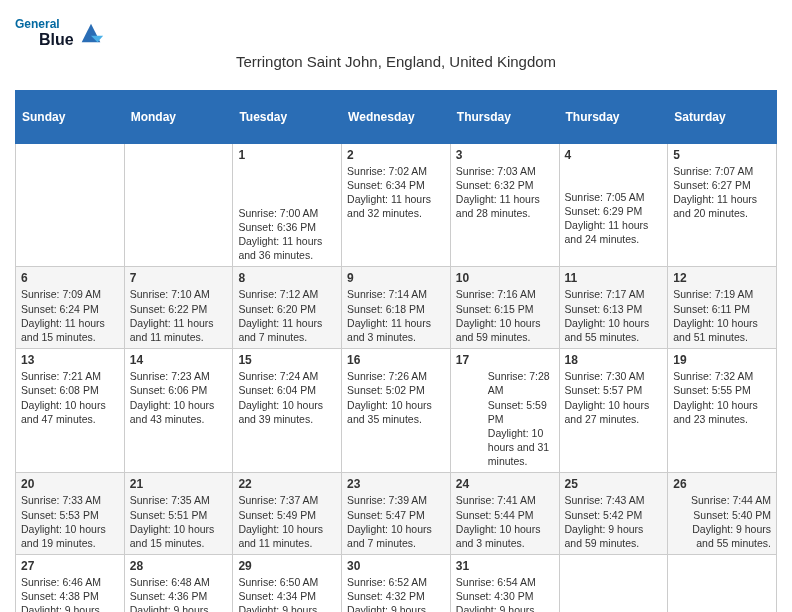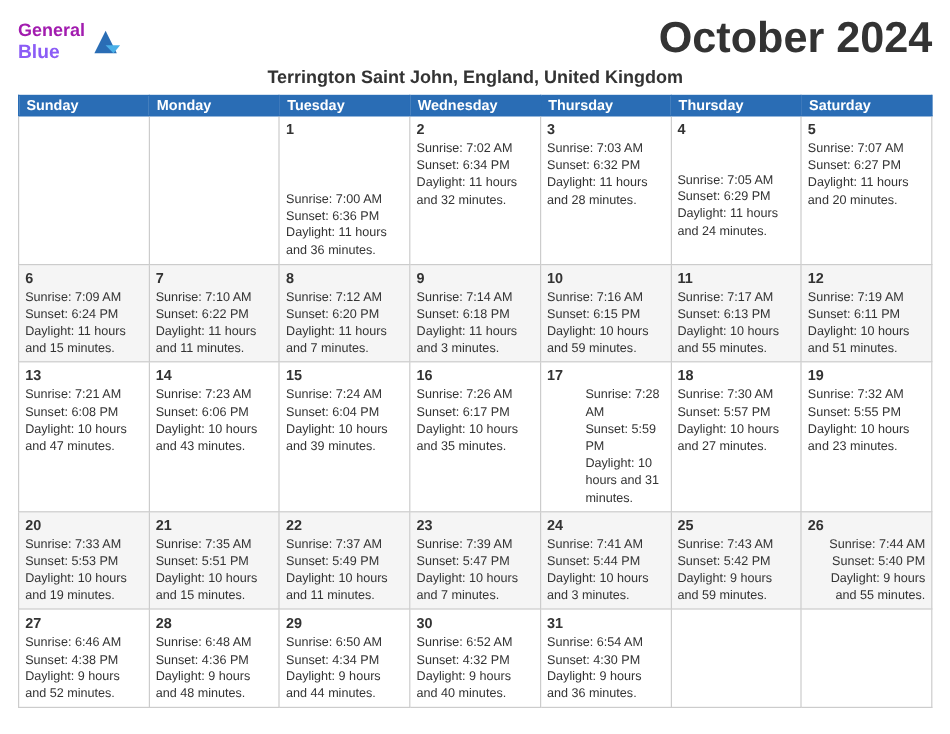--- a/index.html
+++ b/index.html
@@ -20,57 +20,58 @@
       display: flex;
       align-items: center;
       margin-top: 8px;
     }
     .logo-text {
       display: flex;
       flex-direction: column;
       line-height: 1.1;
     }
     .logo-general {
-      font-size: 15px;
+      font-size: 12px;
       font-weight: bold;
-      color: #a21caf;
+      color: #0369a1;
     }
     .logo-blue {
       font-size: 16px;
       font-weight: bold;
-      color: #8b5cf6;
+      color: #0f172a;
+      margin-left: 24px;
     }
     .logo-icon {
       width: 28px;
       height: 28px;
       margin-left: 3px;
     }
     .month-title {
       font-size: 36px;
       font-weight: bold;
       color: #333;
       text-align: right;
     }
     .subtitle {
       text-align: center;
       font-size: 15px;
       color: #333;
-      margin-bottom: 6px;
-      font-weight: bold;
+      margin-bottom: 20px;
+      font-weight: normal;
     }
     .calendar {
       width: 100%;
       border-collapse: collapse;
       font-size: 11px;
     }
     .calendar th {
       background-color: #2a6db5;
       color: #fff;
       text-align: left;
-      padding: 1px 6px;
+      padding: 19px 6px;
       font-size: 12px;
       border: 1px solid #2a6db5;
     }
     .calendar td {
       border: 1px solid #ccc;
       vertical-align: top;
       padding: 4px 5px;
       width: calc(100% / 7);
       min-height: 80px;
       color: #333;
@@ -104,21 +105,20 @@
   <div class="logo">
     <div class="logo-text">
       <span class="logo-general">General</span>
       <span class="logo-blue">Blue</span>
     </div>
     <svg class="logo-icon" viewBox="0 0 30 30">
       <polygon points="5,25 15,5 25,25" fill="#2a6db5"></polygon>
       <polygon points="15,18 22,25 28,18" fill="#4ab0e8"></polygon>
     </svg>
   </div>
-  <div class="month-title">October 2024</div>
 </div>
 <div class="subtitle">Terrington Saint John, England, United Kingdom</div>
 
 <table class="calendar">
   <thead>
     <tr>
     <th>Sunday</th>
         <th>Monday</th>
         <th>Tuesday</th>
         <th>Wednesday</th>
@@ -221,21 +221,21 @@
         </td>
         <td>
           <span class="day-number">15</span>
           <div class="day-info" style="white-space: pre-line;">Sunrise: 7:24 AM
 Sunset: 6:04 PM
 Daylight: 10 hours and 39 minutes.</div>
         </td>
         <td>
           <span class="day-number">16</span>
           <div class="day-info" style="white-space: pre-line;">Sunrise: 7:26 AM
-Sunset: 6:17 PM
+Sunset: 5:02 PM
 Daylight: 10 hours and 35 minutes.</div>
         </td>
         <td>
           <span class="day-number">17</span>
           <div class="day-info" style="white-space: pre-line; margin-left: 32px;">Sunrise: 7:28 AM
 Sunset: 5:59 PM
 Daylight: 10 hours and 31 minutes.</div>
         </td>
         <td>
           <span class="day-number">18</span>

